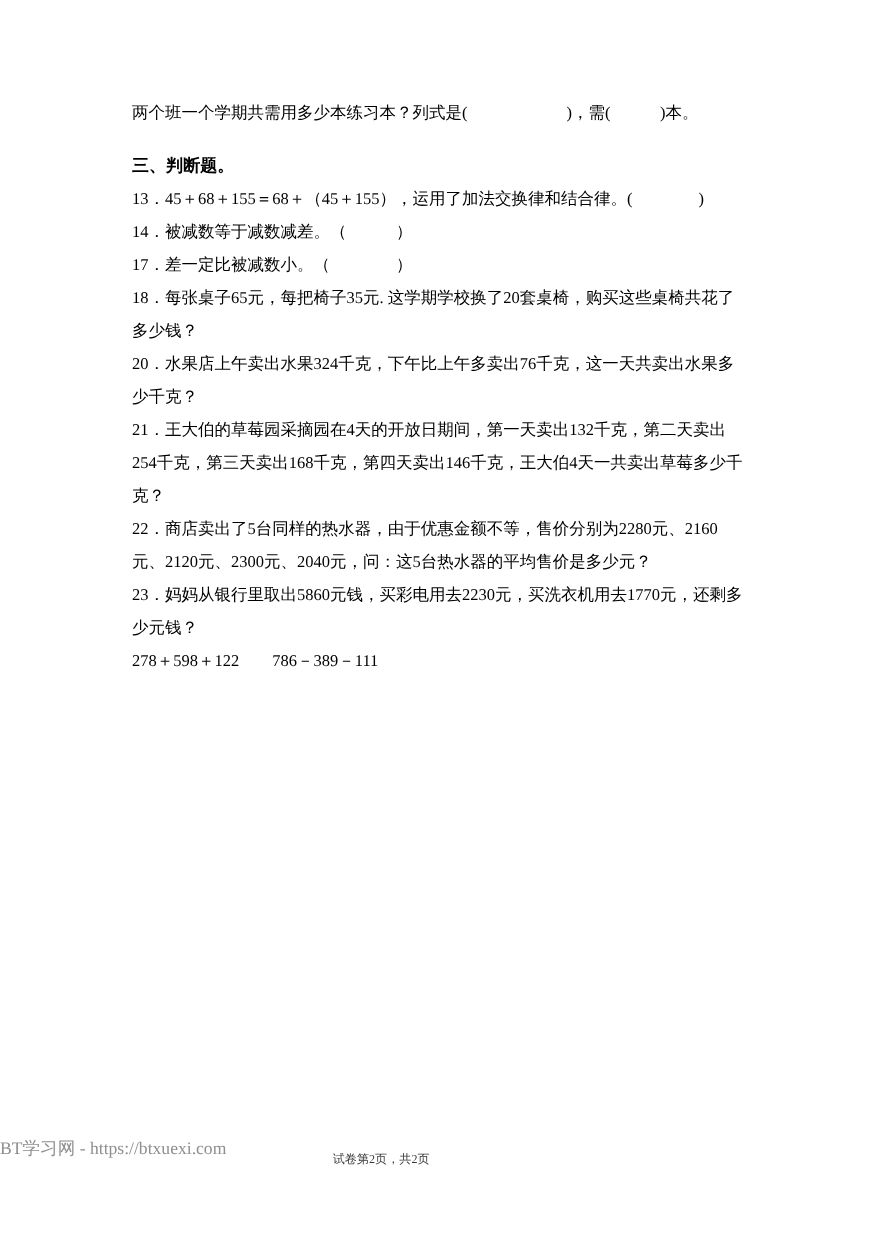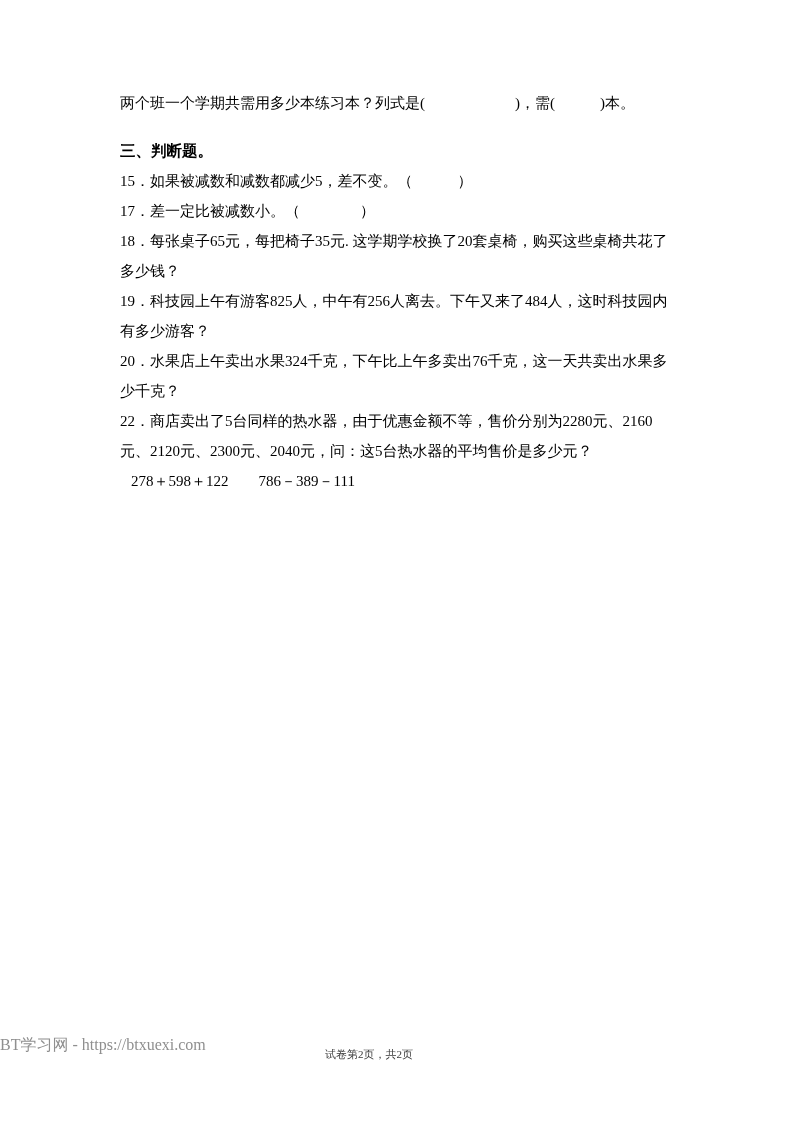--- a/index.html
+++ b/index.html
@@ -8,21 +8,20 @@
     background: #ffffff;
   }
   .page {
     position: relative;
     width: 713px;
     height: 1122px;
     background: #ffffff;
     font-family: "Liberation Serif", "DejaVu Serif", serif;
     color: #000000;
     overflow: hidden;
-    padding-left: 45px;
   }
   .content {
     position: absolute;
     left: 120px;
     top: 88px;
     width: 560px;
     font-size: 15px;
     line-height: 30px;
   }
   .para {
@@ -33,21 +32,20 @@
   .intro {
     margin-bottom: 18px;
   }
   .heading {
     font-weight: bold;
     font-size: 15.5px;
     margin-top: 17px;
   }
   .calc-line {
     margin-top: 0;
-    margin-left: 11px;
   }
   .watermark {
     position: absolute;
     left: 0;
     right: 0;
     top: 1035px;
     text-align: left;
     font-size: 16px;
     line-height: 20px;
     color: #8f8f8f;
@@ -67,26 +65,28 @@
 </style>
 </head>
 <body>
 
 <div class="page">
   <div class="content">
 
     <p class="para intro">两个班一个学期共需用多少本练习本？列式是(　　　　　　)，需(　　　)本。</p>
 
     <p class="para heading">三、判断题。</p>
-    <p class="para">15．如果被减数和减数都减少5，差不变。（　　　）</p>
+    <p class="para">13．45＋68＋155＝68＋（45＋155），运用了加法交换律和结合律。(　　　　)</p>
+    <p class="para">14．被减数等于减数减差。（　　　）</p>
     <p class="para">17．差一定比被减数小。（　　　　）</p>
 
     <p class="para">18．每张桌子65元，每把椅子35元. 这学期学校换了20套桌椅，购买这些桌椅共花了多少钱？</p>
-    <p class="para">19．科技园上午有游客825人，中午有256人离去。下午又来了484人，这时科技园内有多少游客？</p>
     <p class="para">20．水果店上午卖出水果324千克，下午比上午多卖出76千克，这一天共卖出水果多少千克？</p>
+    <p class="para">21．王大伯的草莓园采摘园在4天的开放日期间，第一天卖出132千克，第二天卖出254千克，第三天卖出168千克，第四天卖出146千克，王大伯4天一共卖出草莓多少千克？</p>
     <p class="para">22．商店卖出了5台同样的热水器，由于优惠金额不等，售价分别为2280元、2160元、2120元、2300元、2040元，问：这5台热水器的平均售价是多少元？</p>
+    <p class="para">23．妈妈从银行里取出5860元钱，买彩电用去2230元，买洗衣机用去1770元，还剩多少元钱？</p>
     <p class="para calc-line">278＋598＋122　　786－389－111</p>
 
   </div>
 
   <div class="watermark">BT学习网 - https://btxuexi.com</div>
   <div class="page-number">试卷第2页，共2页</div>
 </div>
 
 </body></html>

